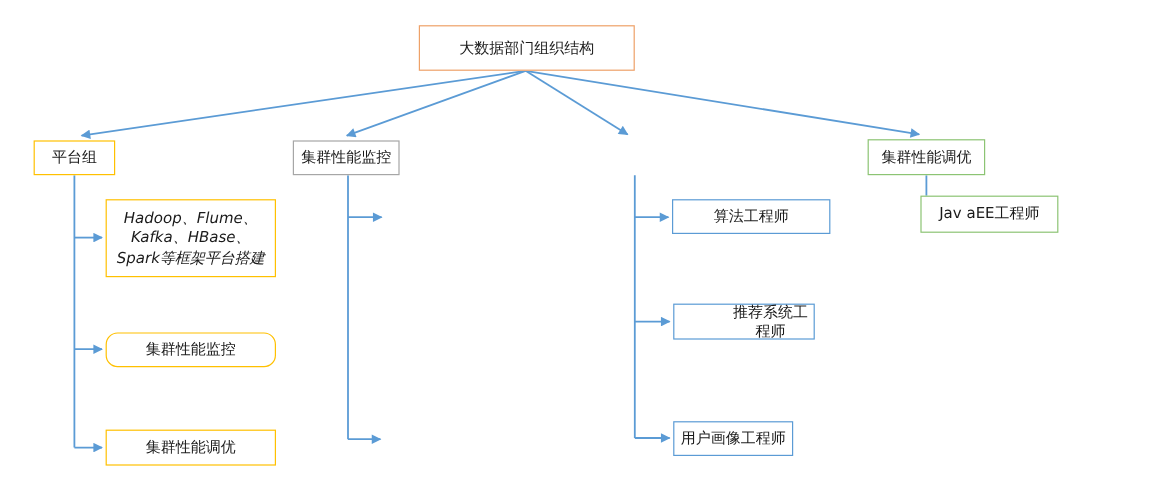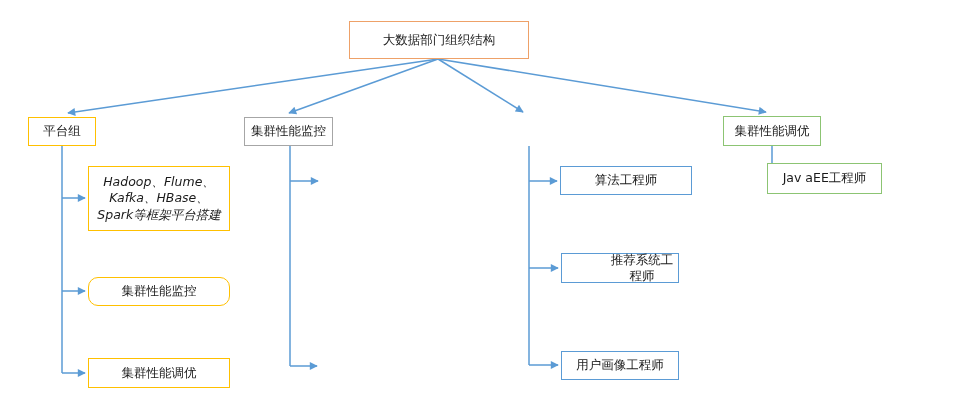--- a/index.html
+++ b/index.html
@@ -38,21 +38,21 @@
   #g-mining{left:482px;top:116px;width:93px;height:30px;}
   #g-report{left:723px;top:116px;width:98px;height:30px;}
 
   #c-hadoop{left:88px;top:166px;width:142px;height:65px;font-style:italic;}
   #c-monitor{left:88px;top:277px;width:142px;height:29px;border-radius:10px;}
   #c-tuning{left:88px;top:358px;width:142px;height:30px;}
   #c-etl{left:321px;top:166px;width:147px;height:30px;}
   #c-hive{left:320px;top:346px;width:148px;height:40px;}
   #c-algo{left:560px;top:166px;width:132px;height:29px;}
   #c-recsys{left:561px;top:253px;width:118px;height:30px;padding-left:48px;}
-  #c-profile{left:561px;top:351px;width:118px;height:29px;}
+  #c-profile{left:561px;top:351px;width:100px;height:29px;}
   #c-javaee{left:767px;top:163px;width:115px;height:31px;}
 
   svg.connectors{position:absolute;left:0;top:0;pointer-events:none;}
   svg.connectors path{stroke:var(--connector,#5B9BD5);stroke-width:1.5;fill:none;}
   svg.connectors .arrowhead{fill:var(--connector,#5B9BD5);stroke:none;}
 </style>
 </head>
 <body>
 
 <div id="canvas">

